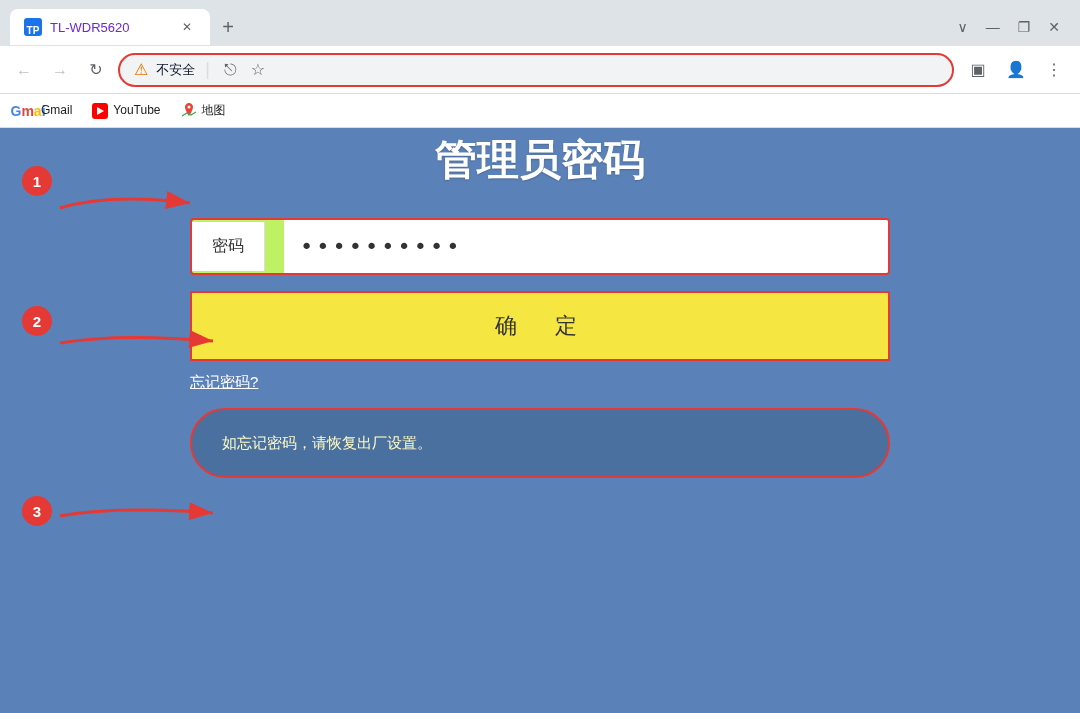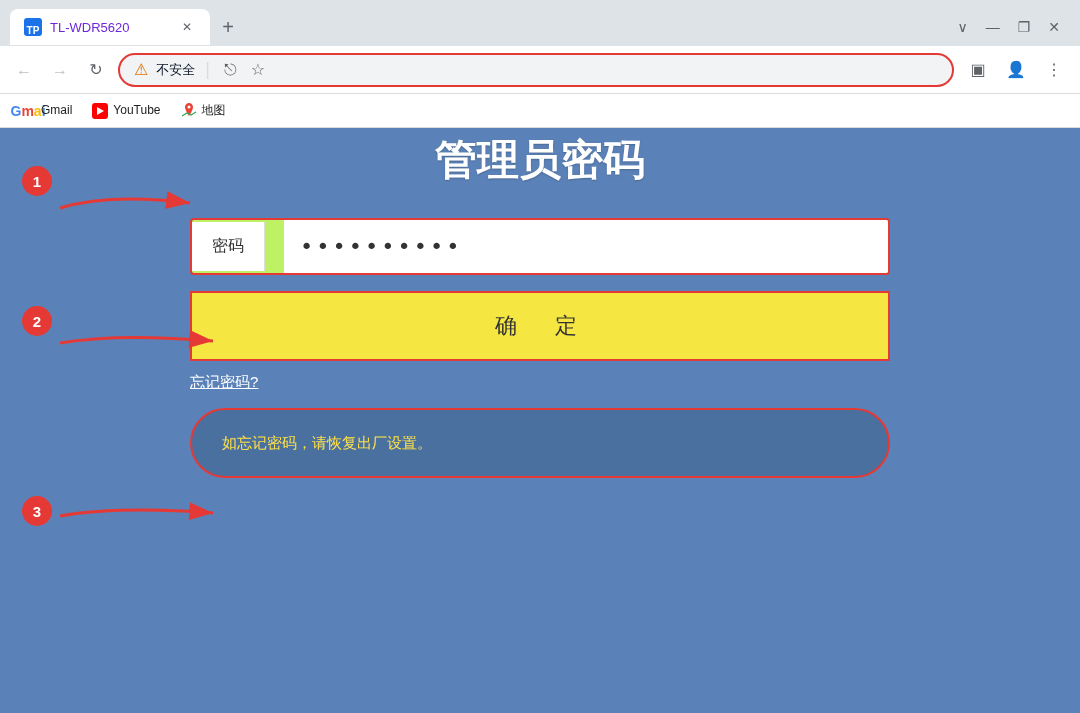--- a/index.html
+++ b/index.html
@@ -338,21 +338,21 @@
       display: inline-block;
       margin-bottom: 16px;
     }
 
     
     .info-box {
       background: #4a70a0;
       border: 2px solid #e53935;
       border-radius: 60px;
       padding: 20px 30px;
-      color: #fde047;
+      color: #fef9c3;
       font-size: 15px;
       line-height: 1.7;
     }
 
     
     .annotation-arrow {
       position: absolute;
       pointer-events: none;
     }
 

